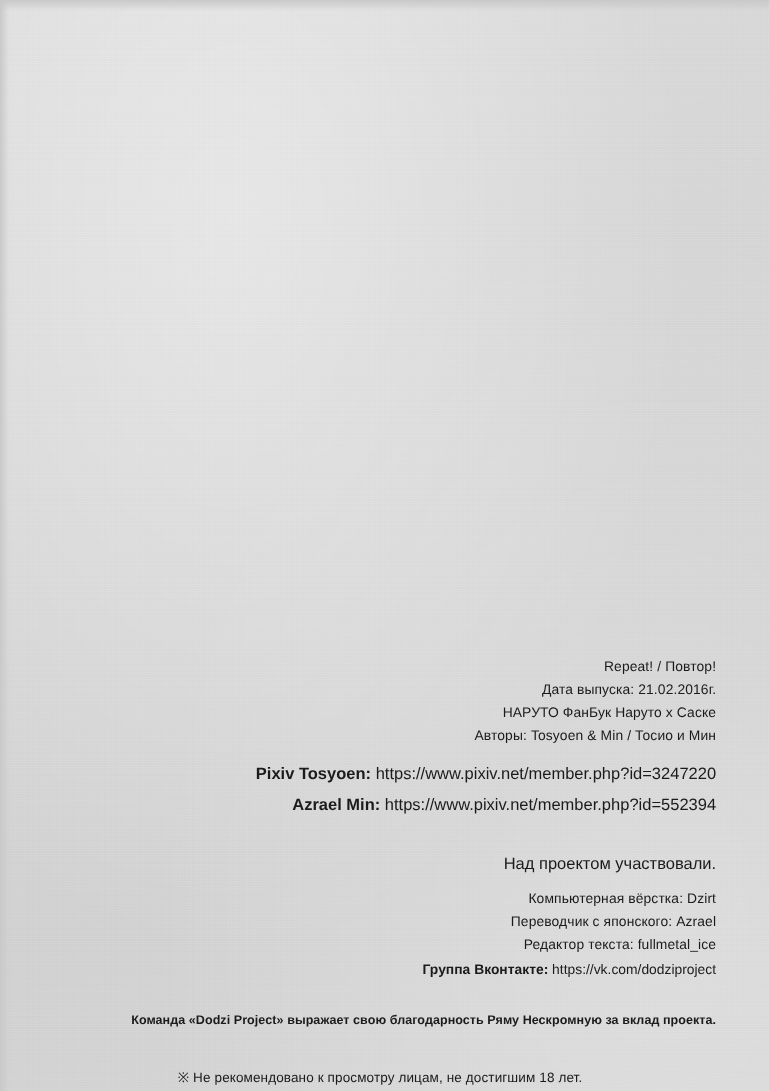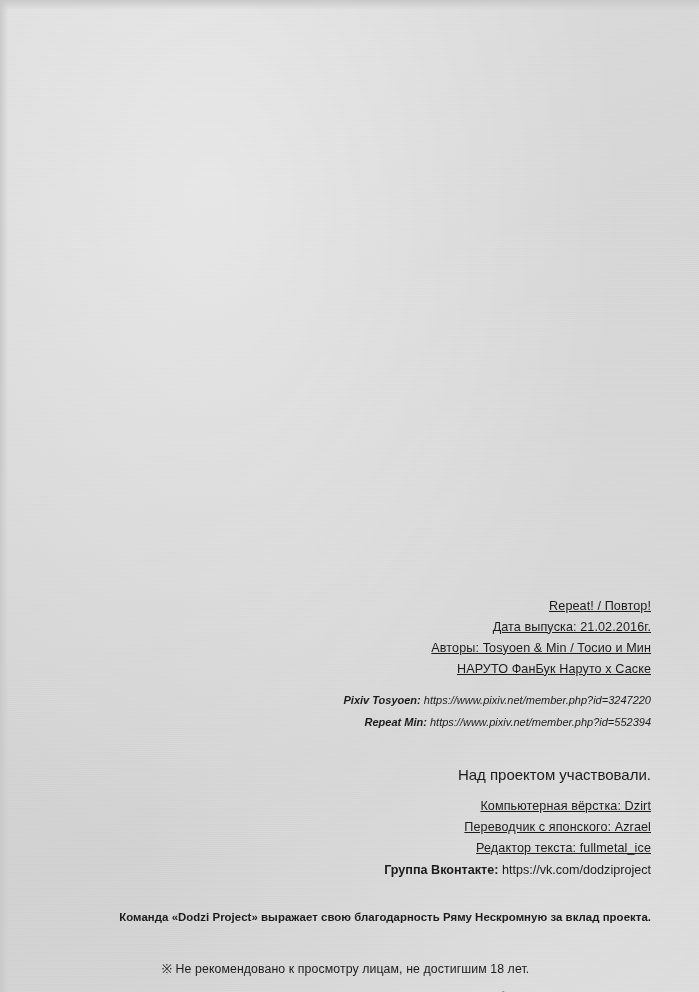--- a/index.html
+++ b/index.html
@@ -55,31 +55,29 @@
     text-align: right;
     line-height: 1.42;
   }
 
   .block-credits .line,
   .block-project .line {
     font-size: 12.6px;
     letter-spacing: 0.1px;
     margin: 0 0 3px 0;
     white-space: nowrap;
-    text-decoration: underline;
   }
 
   .block-links {
     margin-top: 14px;
   }
   .block-links .line {
-    font-size: 11px;
+    font-size: 15px;
     margin: 0 0 7px 0;
     white-space: nowrap;
-    font-style: italic;
   }
   .lbl {
     font-weight: bold;
   }
   .val {
     font-weight: normal;
   }
 
   .block-project {
     margin-top: 33px;
@@ -123,27 +121,27 @@
 <div class="page">
   <div class="grain"></div>
   <div class="edge-top"></div>
   <div class="edge-left"></div>
 
   <div class="colophon">
 
     <div class="block-credits">
       <p class="line">Repeat! / Повтор!</p>
       <p class="line">Дата выпуска: 21.02.2016г.</p>
+      <p class="line">НАРУТО ФанБук Наруто х Саске</p>
       <p class="line">Авторы: Tosyoen &amp; Min / Тосио и Мин</p>
-      <p class="line">НАРУТО ФанБук Наруто х Саске</p>
     </div>
 
     <div class="block-links">
       <p class="line"><span class="lbl">Pixiv Tosyoen:</span> <span class="val">https://www.pixiv.net/member.php?id=3247220</span></p>
-      <p class="line"><span class="lbl">Repeat Min:</span> <span class="val">https://www.pixiv.net/member.php?id=552394</span></p>
+      <p class="line"><span class="lbl">Azrael Min:</span> <span class="val">https://www.pixiv.net/member.php?id=552394</span></p>
     </div>
 
     <div class="block-project">
       <p class="heading">Над проектом участвовали.</p>
       <p class="line">Компьютерная вёрстка: Dzirt</p>
       <p class="line">Переводчик с японского: Azrael</p>
       <p class="line">Редактор текста: fullmetal_ice</p>
     </div>
 
     <div class="block-vk">

